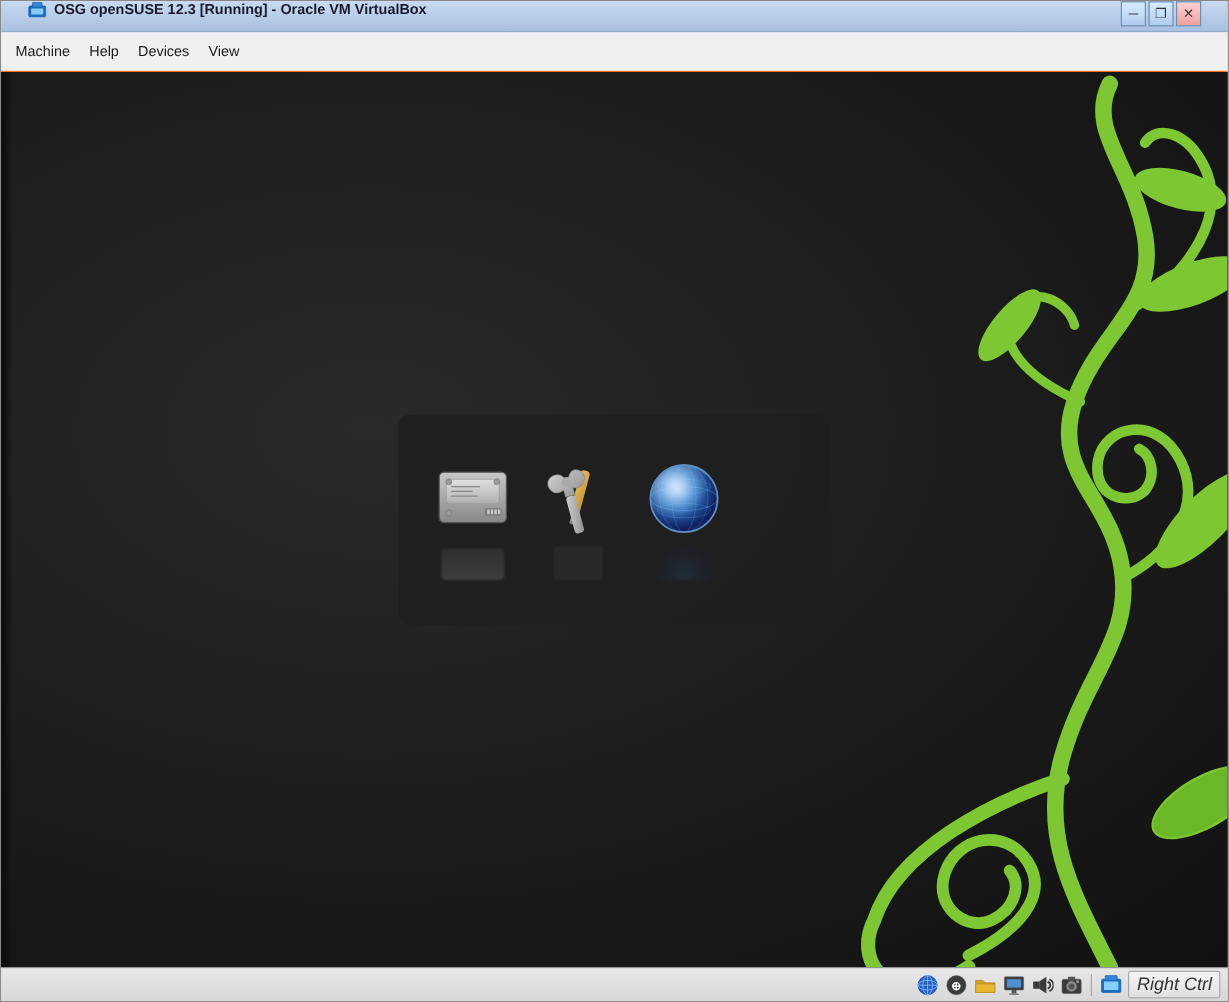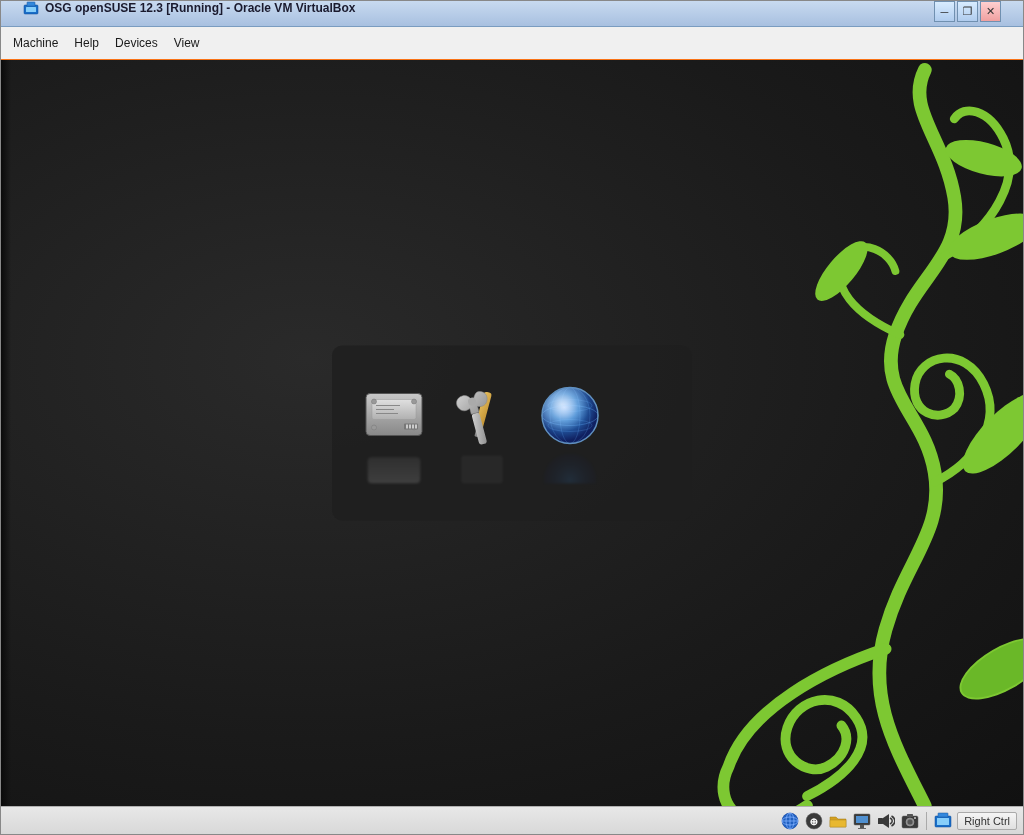--- a/index.html
+++ b/index.html
@@ -191,27 +191,28 @@
       width: 20px;
       height: 20px;
       display: flex;
       align-items: center;
       justify-content: center;
       font-size: 14px;
       cursor: pointer;
     }
 
     #right-ctrl-label {
-      font-size: 11px;
+      font-size: 15px;
       color: #333;
       padding: 2px 6px;
       border: 1px solid #aaa;
       background: linear-gradient(to bottom, #f5f5f5, #e0e0e0);
       border-radius: 2px;
       cursor: pointer;
+      font-style: italic;
     }
   </style>
 </head>
 <body>
 
 <div id="window">
 
   <div id="title-bar">
 
     <div id="title-bar-icon">

